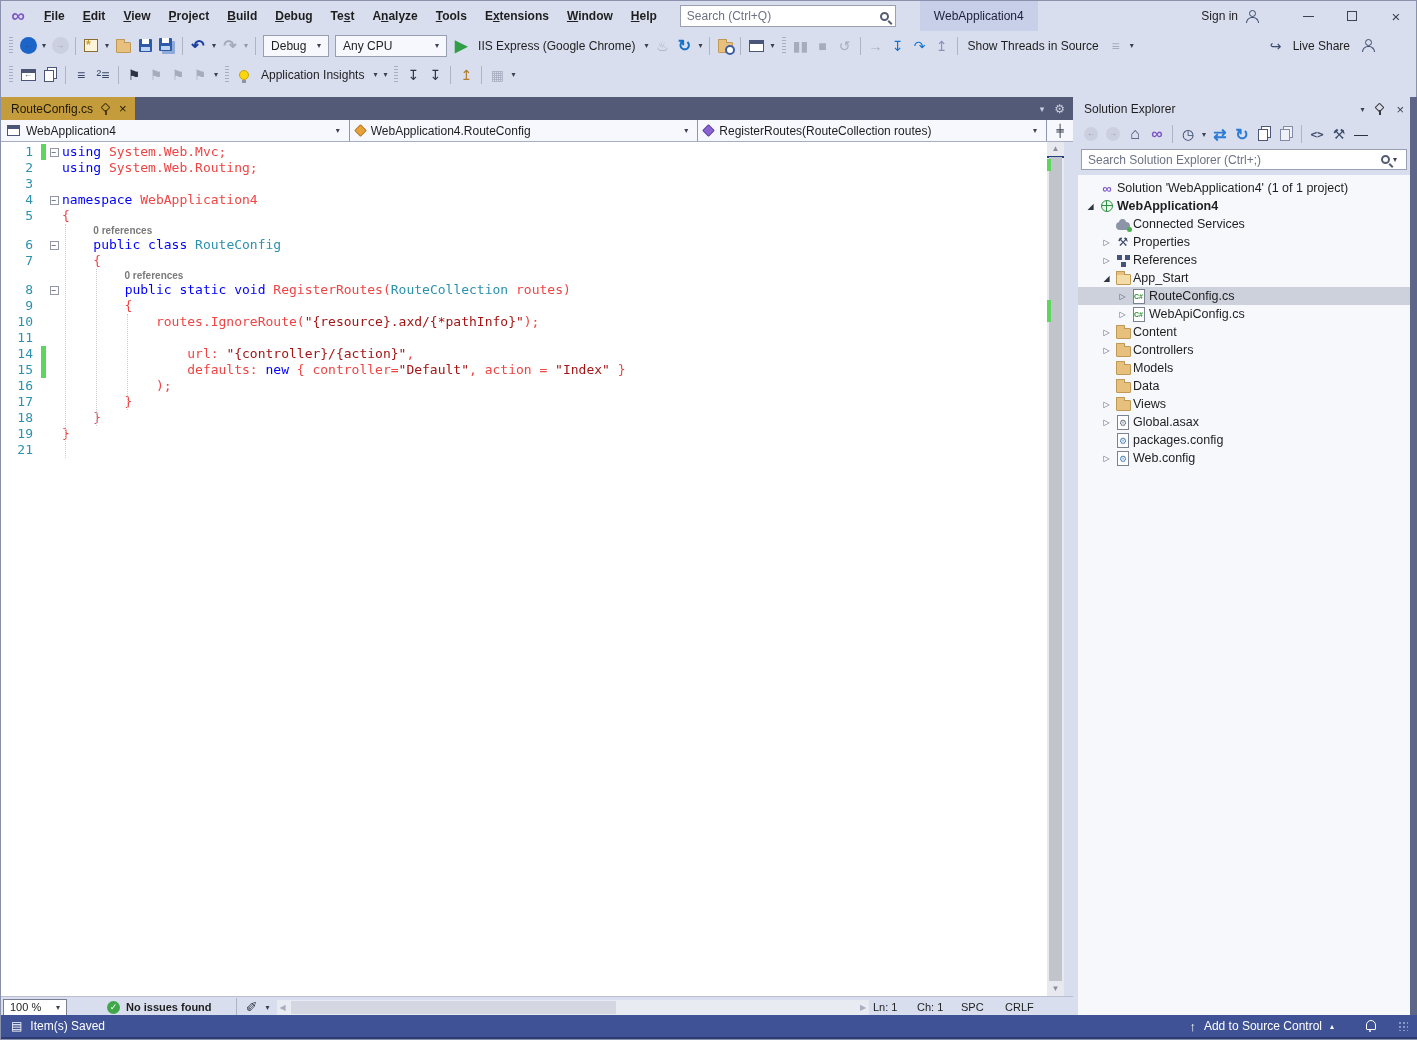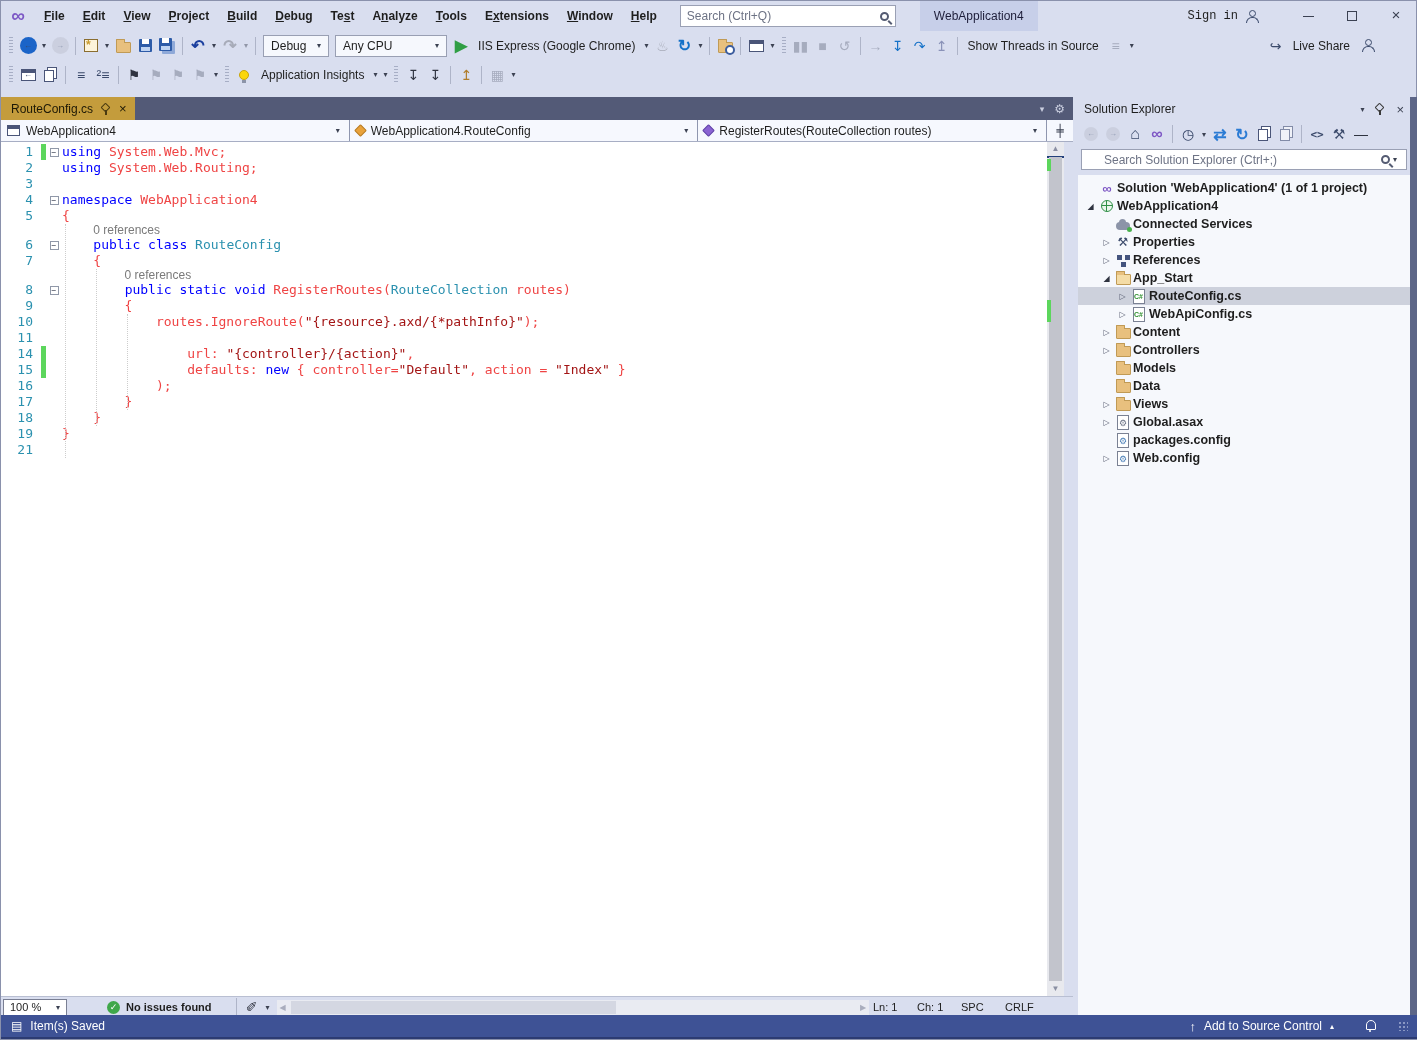--- a/index.html
+++ b/index.html
@@ -9,21 +9,21 @@
 
   
   #titlebar { position:absolute; top:0; left:0; width:1417px; height:30px; display:flex; align-items:center; }
   #vslogo { width:34px; height:30px; display:flex; align-items:center; justify-content:center; font-size:19px; font-weight:bold; color:#7C57C5; }
   #menubar { display:flex; height:30px; align-items:center;font-weight:bold; }
   .menu-item { padding:0 9px; height:22px; line-height:22px; cursor:default; }
   .menu-item u { text-decoration:underline; }
   #tb-search { width:216px; height:22px; background:#fff; border:1px solid #9AA0B4; display:flex; align-items:center; padding:0 6px; margin-left:14px; color:#6D7385; }
   #tb-search .ph { flex:1; }
   #project-chip { margin-left:24px; background:#C7CFE9; height:30px; display:flex; align-items:center; padding:0 14px; color:#1E1E3A; }
-  #tb-right { margin-left:auto; display:flex; align-items:center; height:30px;font-family:Liberation Mono, monospace; }
+  #tb-right { margin-left:auto; display:flex; align-items:center; height:30px; }
   #signin { display:flex; align-items:center; gap:7px; margin-right:28px; }
   .winbtn { width:44px; height:30px; display:flex; align-items:center; justify-content:center; color:#3B4152; }
   .wb-min { width:11px; border-top:1px solid #3B4152; display:inline-block; }
   .wb-max { width:10px; height:10px; border:1px solid #3B4152; display:inline-block; }
   .wb-close { font-size:15px; }
 
   
   .toolbar { position:absolute; left:0; width:1417px; height:29px; display:flex; align-items:center; padding-left:4px; }
   #tb1 { top:30px; } #tb2 { top:59px; }
   .grip { width:4px; height:17px; margin:0 4px; background-image:repeating-linear-gradient(#9BA2BA 0 1px, transparent 1px 3px); background-size:1px 100%; background-repeat:repeat-x; opacity:.8; }
@@ -100,21 +100,21 @@
   #code-wrap { position:absolute; top:45px; left:0; width:1046px; bottom:21px; background:#fff; overflow:hidden; }
   #code-lines { position:relative; padding-top:2px; }
   .cline { display:flex; height:16px; line-height:16px; font-family:"DejaVu Sans Mono", monospace; font-size:13px; }
   .cline.clr { height:13px; line-height:13px; }
   .ln { width:40px; text-align:right; padding-right:8px; color:#2B91AF; flex:none; }
   .chg { width:5px; flex:none; } .chg.on { background:#5CD65C; }
   .fold { width:16px; flex:none; display:flex; align-items:center; justify-content:center; }
   .foldbox { width:9px; height:9px; border:1px solid #9098A8; background:#fff; color:#3B4152; font-size:8px; line-height:7px; text-align:center; }
   .code { white-space:pre; flex:1; }
   .k { color:#0000FF; } .ty { color:#2B91AF; } .s { color:#A31515; } .pl { color:#ef4444; }
-  .clens { color:#7A7A7A; font-size:12px; font-family:"Liberation Sans",sans-serif; }
+  .clens { color:#7A7A7A; font-size:10px; font-family:"Liberation Sans",sans-serif;font-weight:bold; }
   .guide { position:absolute; width:0; border-left:1px dotted #CDCDCD; }
 
   #vscroll { position:absolute; top:45px; right:9px; width:17px; bottom:21px; background:#E8E9EE; }
   #vscroll .arr { position:absolute; left:0; right:0; height:14px; color:#8A8FA3; font-size:8px; text-align:center; line-height:14px; }
   #vs-thumb { position:absolute; left:2px; right:2px; top:15px; bottom:15px; background:#C2C4CC; }
   .smark { position:absolute; left:0; width:4px; background:#5CD65C; }
   #caret-mark { position:absolute; left:0; right:0; top:14px; height:2px; background:#23407C; }
 
   #estatus { position:absolute; left:0; right:0; bottom:0; height:21px; background:#D9DEEF; border-top:1px solid #B9BFD2; display:flex; align-items:center; font-size:11px; }
   #zoom-combo { width:64px; height:17px; background:#fff; border:1px solid #7A7F93; display:flex; align-items:center; padding:0 3px 0 6px; margin-left:2px; }
@@ -125,28 +125,28 @@
   .hs-arr { position:absolute; top:0; bottom:0; width:12px; color:#A9ADBD; font-size:8px; display:flex; align-items:center; justify-content:center; }
   #pos-info { display:flex; gap:0; margin-right:24px; }
   #pos-info span { width:44px; }
 
   
   #sepanel { position:absolute; top:96px; left:1077px; width:332px; height:920px; background:#D9DEEF; }
   #se-header { height:24px; display:flex; align-items:center; padding:0 6px; }
   #se-header .hicons { margin-left:auto; display:flex; gap:10px; align-items:center; color:#3B4152; }
   #se-toolbar { height:26px; display:flex; align-items:center; padding:0 2px; }
   #se-search { margin:2px 3px; height:21px; background:#fff; border:1px solid #9AA0B4; display:flex; align-items:center; padding:0 6px; color:#6D7385; }
-  #se-search .ph { flex:1;margin-left:16px; }
+  #se-search .ph { flex:1; }
   #se-tree { position:absolute; top:78px; left:0; right:0; bottom:0; background:#F6F8FC; padding-top:4px; }
   .trow { height:18px; display:flex; align-items:center; font-size:12.5px; }
   .trow.sel { background:#CDD1DC; }
   .tarrow { width:13px; flex:none; font-size:8px; color:#5A5F73; text-align:center; }
   .tarrow.open { color:#2F3340; }
   .ticon { width:20px; flex:none; display:flex; align-items:center; justify-content:center; }
-  .tlabel { white-space:nowrap;font-weight:bold; }
+  .tlabel { white-space:nowrap; }
 
   #rightedge { position:absolute; top:96px; left:1409px; width:8px; height:920px; background:#5D6687; }
 
   
   #statusbar { position:absolute; left:0; bottom:0; width:1417px; height:24px; background:#3E5295; color:#fff; display:flex; align-items:center; padding:0 10px; border-bottom:2px solid #2C3B72; }
   #sb-left { display:flex; align-items:center; gap:8px; }
   #sb-right { margin-left:auto; display:flex; align-items:center; gap:8px; }
   #sb-right .upar { font-size:13px; } #sb-right .carw { font-size:8px; }
   #sb-grip { width:10px; height:10px; margin-left:14px; background-image:radial-gradient(#A9B4D8 1px, transparent 1px); background-size:4px 4px; opacity:.7; }
 </style>

